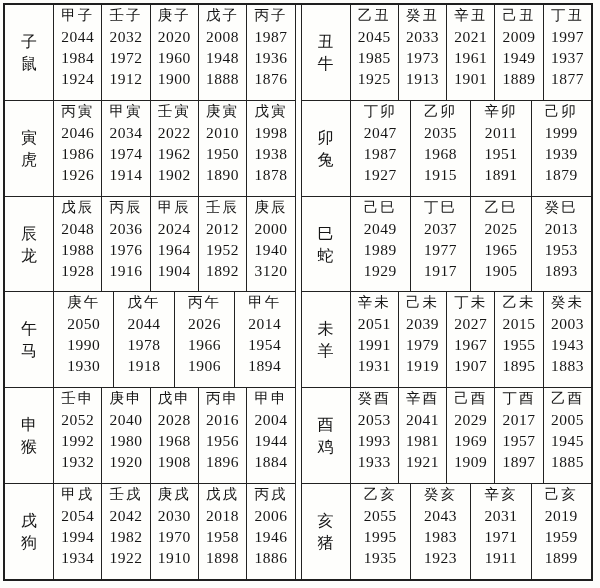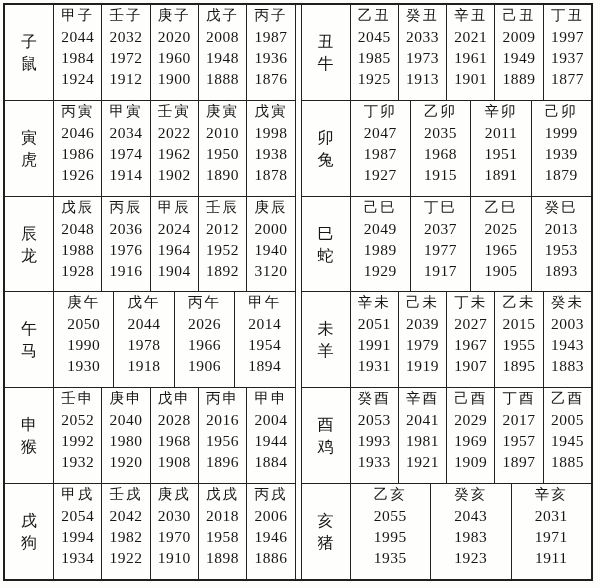--- a/index.html
+++ b/index.html
@@ -466,15 +466,21 @@
           <div class="year">2043</div>
           <div class="year">1983</div>
           <div class="year">1923</div>
         </div>
         <div class="data-cell">
           <div class="ganzhi">辛亥</div>
           <div class="year">2031</div>
           <div class="year">1971</div>
           <div class="year">1911</div>
         </div>
+        <div class="data-cell">
+          <div class="ganzhi">己亥</div>
+          <div class="year">2019</div>
+          <div class="year">1959</div>
+          <div class="year">1899</div>
+        </div>
       </div>
     </div>
 </div>
 
 </body></html>

